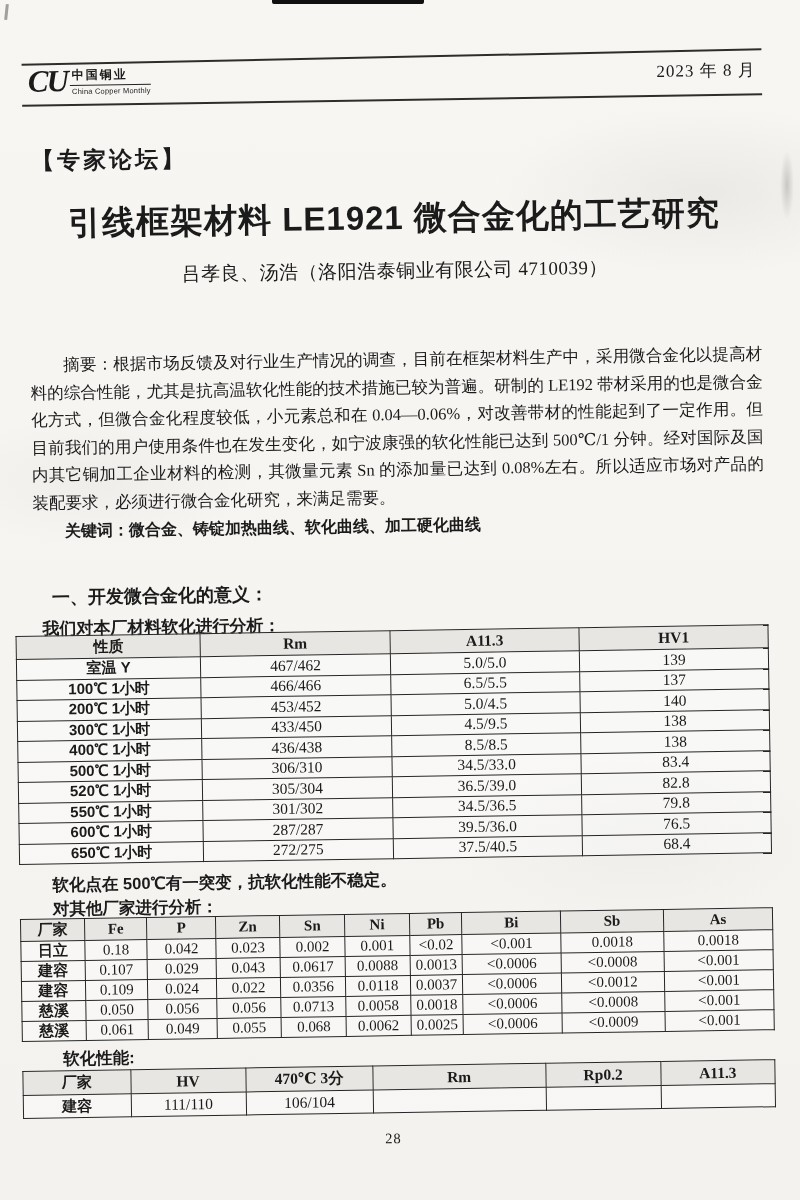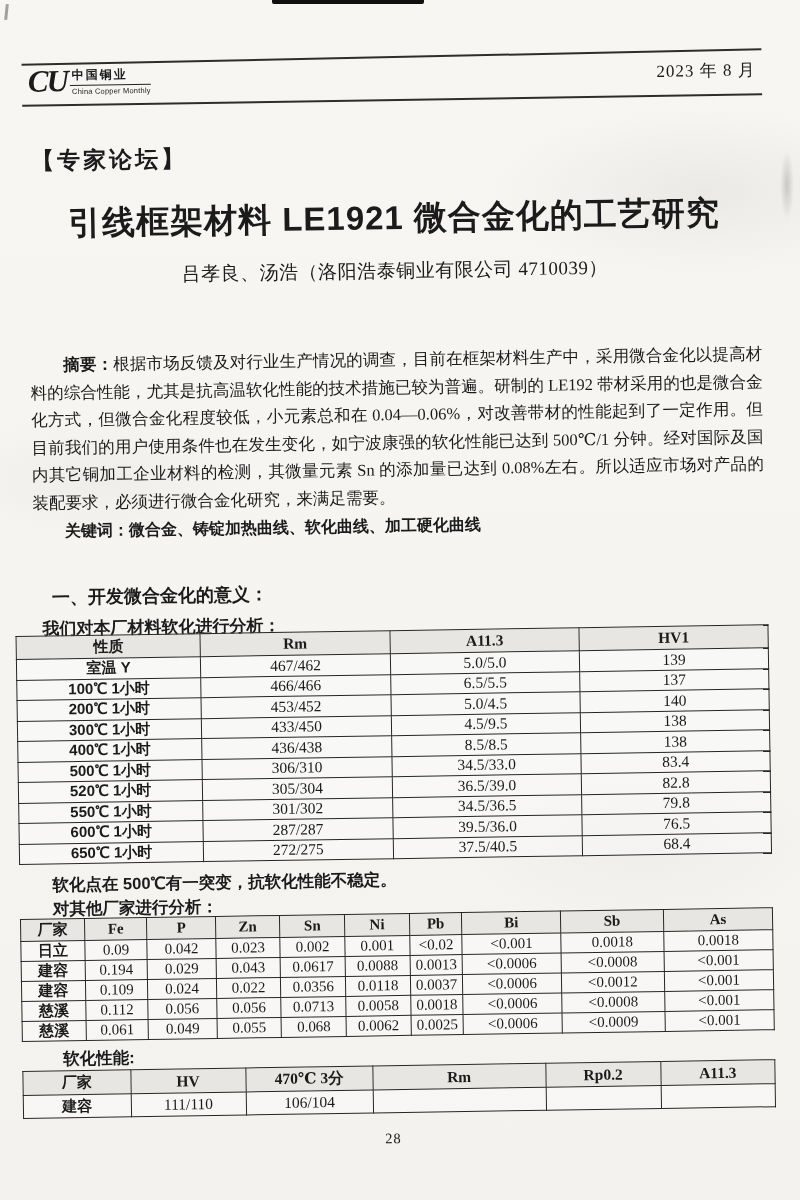--- a/index.html
+++ b/index.html
@@ -36,21 +36,21 @@
   
   .section-tag{position:absolute;left:38px;top:140px;font-family:"Liberation Sans",sans-serif;
      font-weight:900;font-size:23px;letter-spacing:3px;}
   .article-title{position:absolute;left:0;right:0;top:196px;text-align:center;
      font-family:"Liberation Sans","DejaVu Sans",sans-serif;font-weight:900;font-size:33px;letter-spacing:1px;}
   .article-authors{position:absolute;left:0;right:0;top:258px;text-align:center;font-size:19px;letter-spacing:.5px;}
 
   .abstract-block{position:absolute;left:34px;right:34px;top:346px;height:208px;overflow:hidden;
      font-size:16.5px;line-height:27.5px;text-align:justify;}
   .abstract-block p{margin:0;text-indent:2em;}
-  .abstract-label{font-weight:bold;}
+  .abstract-label{font-weight:normal;}
   .keywords-line{margin-top:1px !important;font-weight:bold;font-family:"Liberation Sans",sans-serif;font-size:16px;}
 
   .sec1-heading{position:absolute;left:52px;top:580px;font-family:"Liberation Sans",sans-serif;font-weight:bold;font-size:18px;}
   .analysis-intro{position:absolute;left:42px;top:612px;font-family:"Liberation Sans",sans-serif;font-weight:bold;font-size:17px;}
   .table1-note{position:absolute;left:48px;top:869px;font-family:"Liberation Sans",sans-serif;font-weight:bold;font-size:16.5px;}
   .other-intro{position:absolute;left:48px;top:893px;font-family:"Liberation Sans",sans-serif;font-weight:bold;font-size:16.5px;}
   .softening-label{position:absolute;left:56px;top:1043px;font-family:"Liberation Sans",sans-serif;font-weight:bold;font-size:16.5px;}
 
   
   table.dtable{position:absolute;left:15px;width:753px;border-collapse:collapse;table-layout:fixed;
@@ -231,33 +231,33 @@
           <th>Ni</th>
           <th>Pb</th>
           <th>Bi</th>
           <th>Sb</th>
           <th>As</th>
         </tr>
       </thead>
       <tbody>
         <tr>
           <td>日立</td>
-          <td>0.09</td>
+          <td>0.18</td>
           <td>0.042</td>
           <td>0.023</td>
           <td>0.002</td>
           <td>0.001</td>
           <td>&lt;0.02</td>
           <td>&lt;0.001</td>
           <td>0.0018</td>
           <td>0.0018</td>
         </tr>
         <tr>
           <td>建容</td>
-          <td>0.194</td>
+          <td>0.107</td>
           <td>0.029</td>
           <td>0.043</td>
           <td>0.0617</td>
           <td>0.0088</td>
           <td>0.0013</td>
           <td>&lt;0.0006</td>
           <td>&lt;0.0008</td>
           <td>&lt;0.001</td>
         </tr>
         <tr>
@@ -267,21 +267,21 @@
           <td>0.022</td>
           <td>0.0356</td>
           <td>0.0118</td>
           <td>0.0037</td>
           <td>&lt;0.0006</td>
           <td>&lt;0.0012</td>
           <td>&lt;0.001</td>
         </tr>
         <tr>
           <td>慈溪</td>
-          <td>0.112</td>
+          <td>0.050</td>
           <td>0.056</td>
           <td>0.056</td>
           <td>0.0713</td>
           <td>0.0058</td>
           <td>0.0018</td>
           <td>&lt;0.0006</td>
           <td>&lt;0.0008</td>
           <td>&lt;0.001</td>
         </tr>
         <tr>

